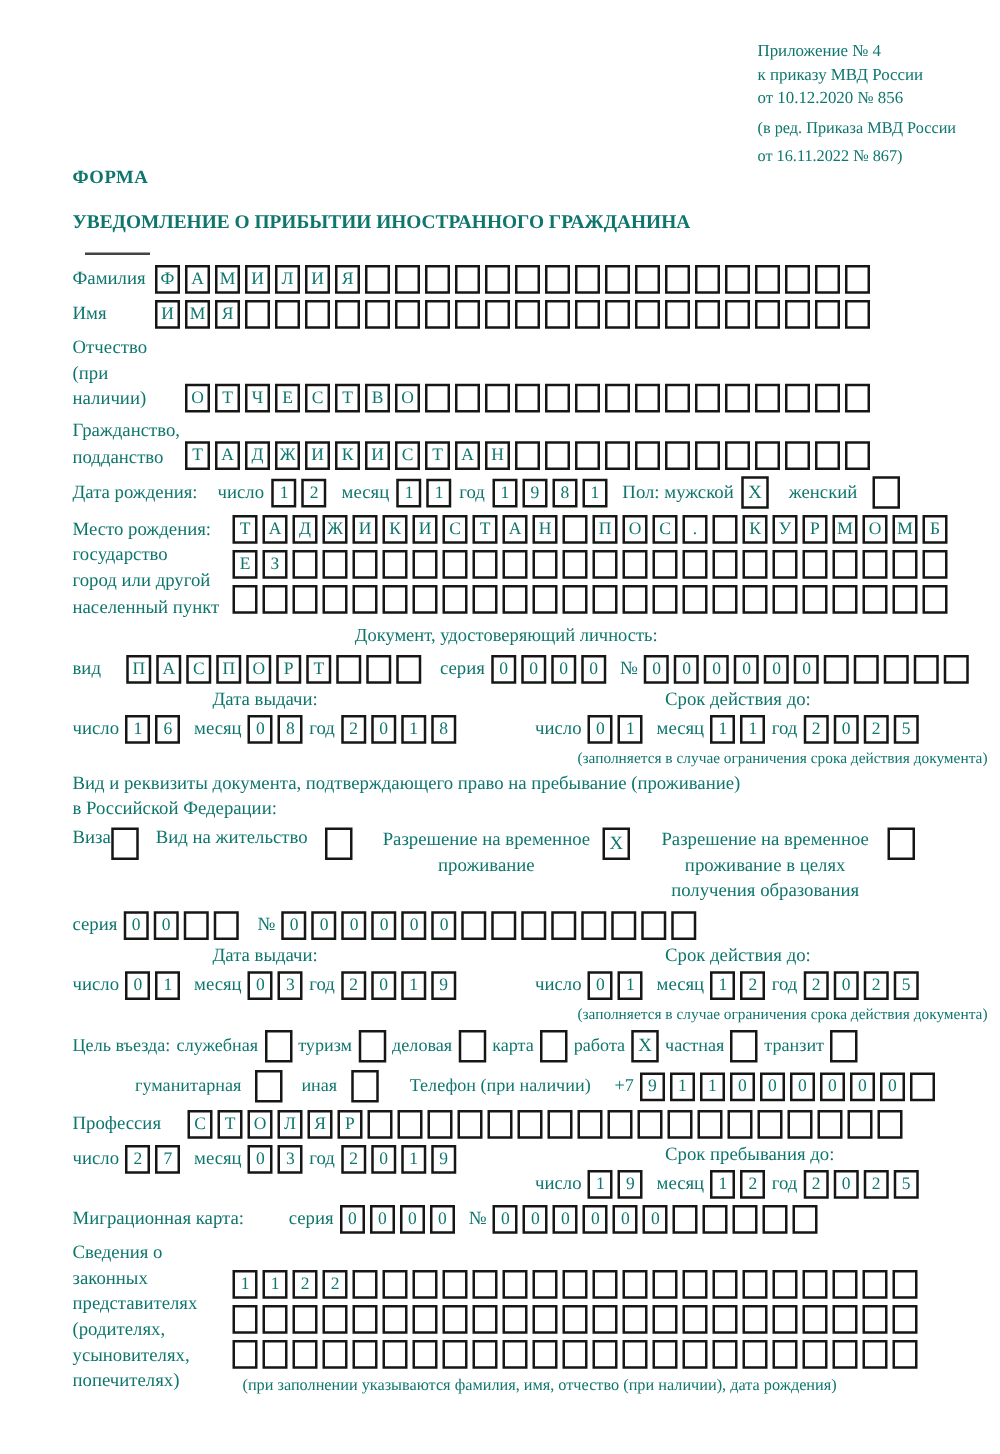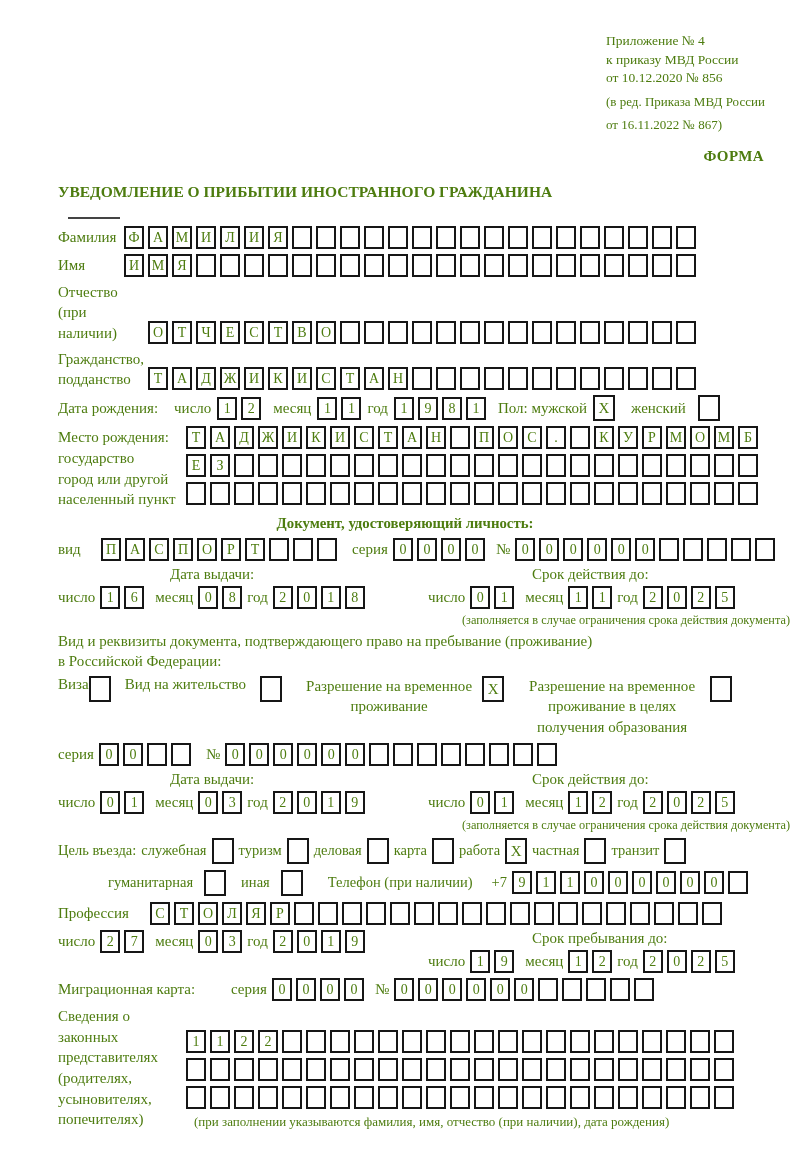--- a/index.html
+++ b/index.html
@@ -1,26 +1,26 @@
 <!DOCTYPE html>
 <html><head>
 <meta charset="utf-8">
 <style>
   html,body{margin:0;padding:0;background:#fff;}
   .page{
     width:800px;height:1163px;box-sizing:border-box;
     padding:32px 8px 20px 58px;
-    background:#fff;color:#4d7c0f;
+    background:#fff;color:#0f766e;
     font-family:"Liberation Serif", serif;
     overflow:hidden;
   }
   
   .header-ref{margin-left:548px;font-size:13.5px;line-height:1.38;}
   .header-ref .amend{margin-top:5px;font-size:13px;}
-  .form-label{margin-top:14px;padding-right:28px;text-align:right;font-weight:bold;font-size:15px;letter-spacing:.4px;}
+  .form-label{padding-right:28px;font-weight:bold;font-size:15px;letter-spacing:.4px;}
   
   .title{margin-top:16px;text-align:left;font-weight:bold;font-size:15.5px;line-height:1.45;padding-right:14px;}
   .uline{display:inline-block;width:52px;border-bottom:2px solid #444;height:.85em;margin-left:10px;}
   .sec-heading{margin:15px 0 13px;font-weight:bold;font-size:14.6px;letter-spacing:.1px;white-space:nowrap;}
   
   .row{display:flex;align-items:center;margin-bottom:5px;}
   .row.top{align-items:flex-end;}
   .lbl{font-size:15px;flex:none;}
   .lblcol{font-size:15px;line-height:1.38;flex:none;}
   .w66{width:66px;}
@@ -30,21 +30,21 @@
   .stack > .cells{display:flex;margin-bottom:5px;}
   
   .cells{display:inline-flex;gap:4px;flex:none;}
   .cell{
     width:16px;height:19px;border:2px solid #161616;flex:none;
     font:14px/19px "Liberation Serif",serif;text-align:center;background:#fff;
   }
   .cb .cell{width:18px;height:22px;line-height:22px;font-size:15px;}
   .ml6{margin-left:6px;} .ml10{margin-left:10px;} .ml14{margin-left:14px;} .ml20{margin-left:20px;}
   
-  .doc-heading{text-align:center;font-weight:bold;font-size:14.8px;margin:2px 40px 6px 0;}
+  .doc-heading{text-align:center;font-weight:normal;font-size:14.8px;margin:2px 40px 6px 0;}
   
   .dp{display:flex;align-items:flex-start;margin-bottom:5px;}
   .dp-left{width:356px;flex:none;}
   .dp-right{flex:1;}
   .dp-head{font-size:15px;margin-bottom:3px;}
   .dp-left .dp-head{padding-left:112px;}
   .dp-right .dp-head{padding-left:118px;}
   .dp-row{display:flex;align-items:center;gap:5px;}
   .dp-note{font-size:12.3px;margin-top:4px;text-align:right;padding-right:2px;white-space:nowrap;}
   

